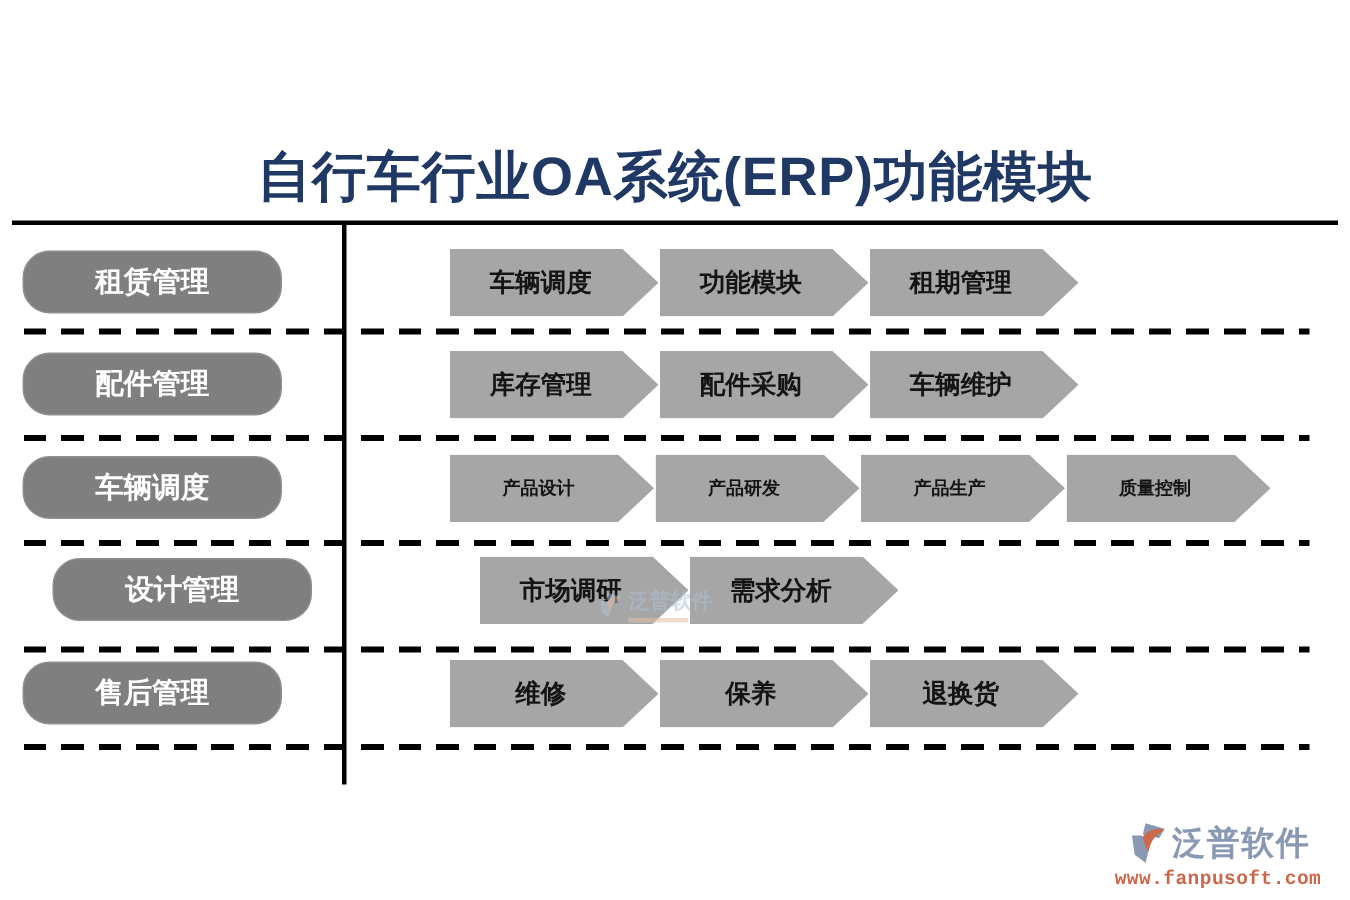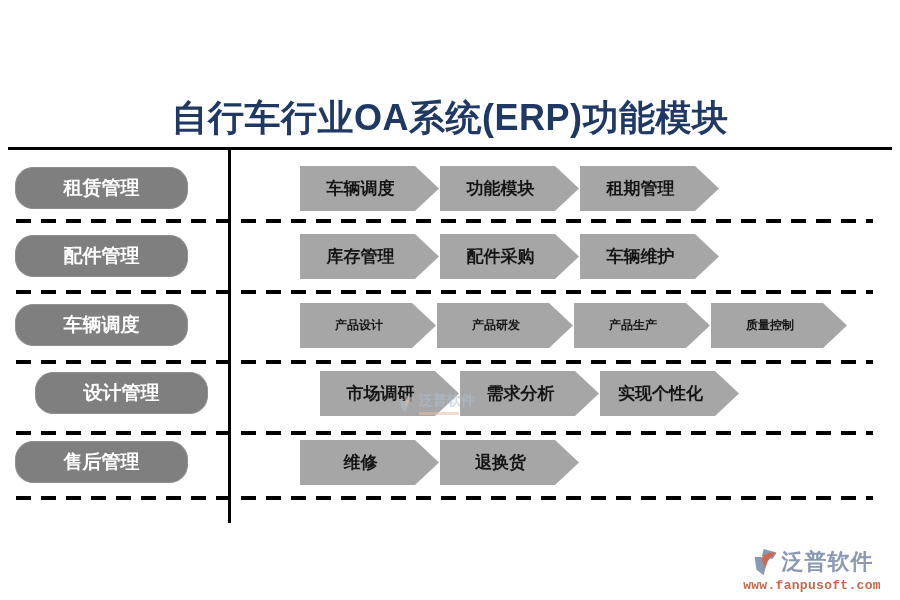--- a/index.html
+++ b/index.html
@@ -80,28 +80,28 @@
           <div class="arrow narrow">产品生产</div>
           <div class="arrow narrow">质量控制</div>
         </div>
       </div>
       <div class="dash" style="top: 360px;"></div>
       <div class="row" style="top: 371px; margin-left: 20px;">
         <div class="module">设计管理</div>
         <div class="steps">
           <div class="arrow">市场调研</div>
           <div class="arrow">需求分析</div>
-          <div class="arrow">实现个性化</div>
         </div>
       </div>
       <div class="dash" style="top: 431px;"></div>
       <div class="row" style="top: 440px;">
         <div class="module">售后管理</div>
         <div class="steps">
           <div class="arrow">维修</div>
+          <div class="arrow">保养</div>
           <div class="arrow">退换货</div>
         </div>
       </div>
       <div class="dash" style="top: 496px;"></div>
     </div>
 
   <div class="watermark">
     <svg width="18" height="18" viewBox="0 0 32 32">
       <polygon points="14,1 28,5 24,12 12,9" fill="#AFC0D5"></polygon>
       <polygon points="4,10 11,10 18,14 14,30 6,24" fill="#AFC0D5"></polygon>

